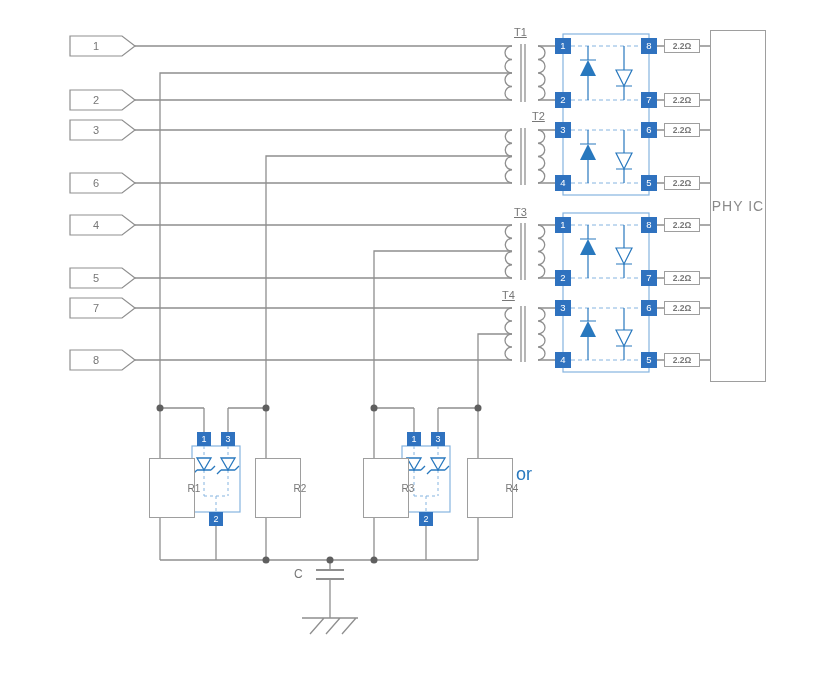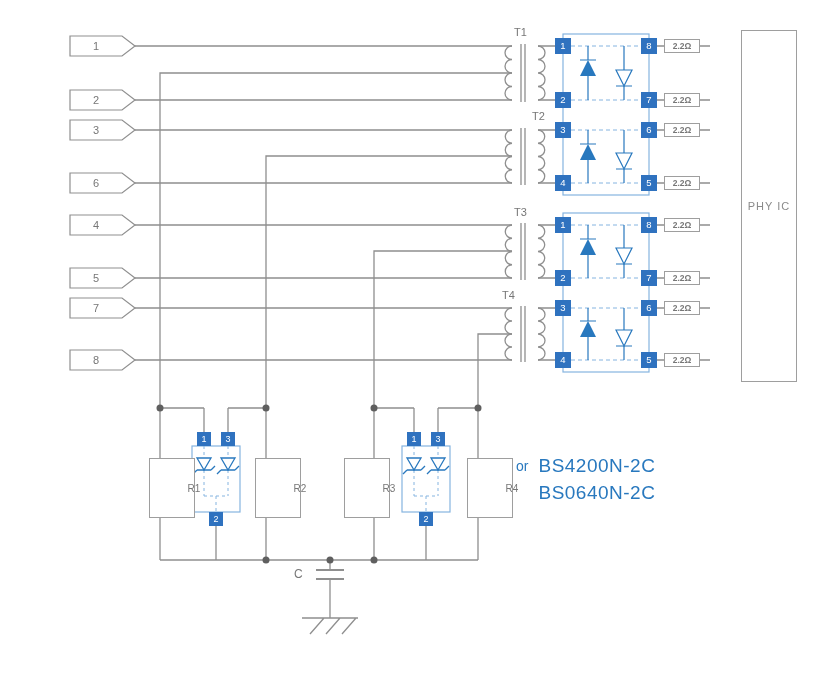--- a/index.html
+++ b/index.html
@@ -2,35 +2,35 @@
 <html><head>
 <meta charset="utf-8">
 <style>
   * { margin:0; padding:0; box-sizing:border-box; }
   html,body { background:#ffffff; font-family:"Liberation Sans", sans-serif; }
   .canvas { position:relative; width:832px; height:675px; background:#fff; overflow:hidden; }
   .canvas > svg { position:absolute; left:0; top:0; }
 
   .lbl { position:absolute; color:#7d7d7d; }
   .pin-lbl { width:52px; height:20px; text-align:center; font-size:11px; line-height:20px; color:#777; }
-  .t-lbl { font-size:11px; color:#777; }
+  .t-lbl { font-size:11px; color:#777;text-decoration:underline; }
   .sq { position:absolute; width:16px; height:16px; background:#2f72bf; color:#fff;
         font-size:9.5px; line-height:16px; text-align:center; }
   .sq.small { width:14px; height:14px; line-height:14px; font-size:9px; }
   .resbox { position:absolute; left:664px; width:36px; height:14px; border:1px solid #9e9e9e;
             background:#fff; font-size:8.5px; line-height:12px; text-align:center; color:#777;font-weight:bold; }
   .rbox { position:absolute; top:458px; width:22px; height:60px; border:1px solid #9e9e9e;
           background:#fff; font-size:10px; color:#777; display:flex; align-items:center; justify-content:center;padding-left:44px; }
   .phy { position:absolute; left:710px; top:30px; width:56px; height:352px; border:1px solid #9e9e9e;
          background:#fff; display:flex; align-items:center; justify-content:center;
-         font-size:11px; letter-spacing:1px; color:#8a8a8a; white-space:nowrap;margin-left:31px; }
+         font-size:14px; letter-spacing:1px; color:#8a8a8a; white-space:nowrap; }
   .bv { position:absolute; left:402px; top:186px; font-size:19px; color:#2878be; letter-spacing:0.5px; }
   .c-lbl { position:absolute; left:294px; top:567px; font-size:12px; color:#777; }
   .alt-parts { position:absolute; left:516px; top:452px; display:flex; gap:10px; color:#2878be; }
-  .alt-parts .or { font-size:14px; margin-top:6px; }
+  .alt-parts .or { font-size:18px; margin-top:12px; }
   .parts-col { display:flex; flex-direction:column; font-size:19px; line-height:27px; letter-spacing:0.5px; }
 </style>
 </head>
 <body>
 
 <div class="canvas">
 
   <svg width="832" height="675" viewBox="0 0 832 675">
 
     <g stroke="#8f8f8f" stroke-width="1.3" fill="none">
@@ -194,33 +194,29 @@
   <div class="resbox" style="top:218px">2.2Ω</div>
   <div class="resbox" style="top:271px">2.2Ω</div>
   <div class="resbox" style="top:301px">2.2Ω</div>
   <div class="resbox" style="top:353px">2.2Ω</div>
 
   <div class="phy">PHY IC</div>
 
 
   <div class="rbox" style="left:149px">R1</div>
   <div class="rbox" style="left:255px">R2</div>
-  <div class="rbox" style="left:344px">R3</div>
+  <div class="rbox" style="left:363px">R3</div>
   <div class="rbox" style="left:467px">R4</div>
 
   <div class="sq small" style="left:197px;top:432px">1</div>
   <div class="sq small" style="left:221px;top:432px">3</div>
   <div class="sq small" style="left:209px;top:512px">2</div>
   <div class="sq small" style="left:407px;top:432px">1</div>
   <div class="sq small" style="left:431px;top:432px">3</div>
   <div class="sq small" style="left:419px;top:512px">2</div>
 
   <div class="c-lbl">C</div>
 
   <div class="alt-parts">
     <span class="or">or</span>
-    <div class="parts-col">
-      <span>BS4200N-2C</span>
-      <span>BS0640N-2C</span>
-    </div>
   </div>
 
 </div>
 
 </body></html>

